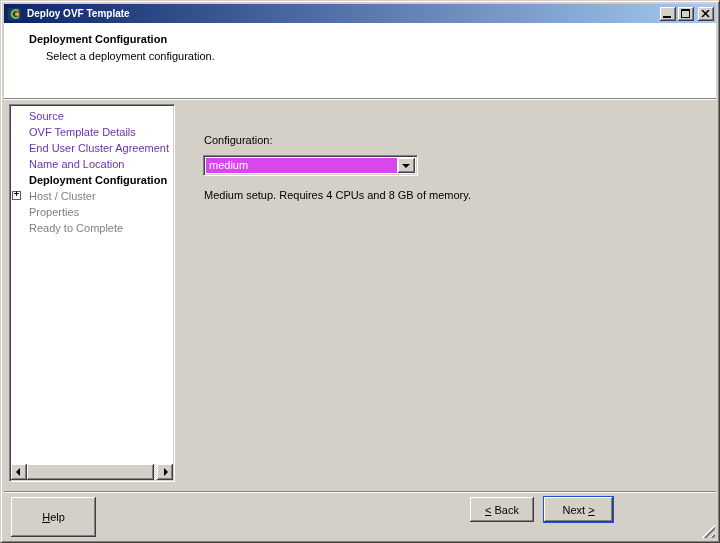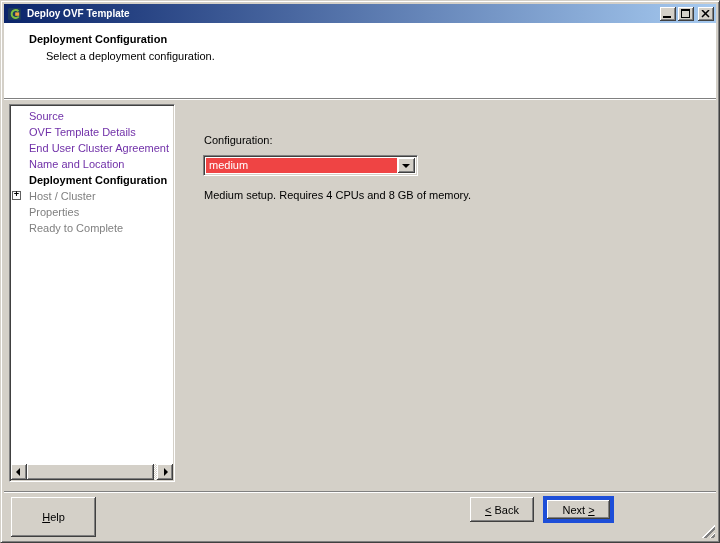--- a/index.html
+++ b/index.html
@@ -70,38 +70,38 @@
               border:4px solid transparent; border-left:none; border-right:4px solid #000; }
   .tri-right { position:absolute; left:7px; top:4px; width:0; height:0;
                border:4px solid transparent; border-right:none; border-left:4px solid #000; }
 
   
   .config-label { position:absolute; left:203px; top:133px; font-size:11px; color:#000; }
   .combo { position:absolute; left:202px; top:154px; width:215px; height:21px;
            background:#fff; border:1px solid; border-color:#808080 #fff #fff #808080;
            box-shadow: inset 1px 1px 0 #404040, inset -1px -1px 0 #D4D0C8; cursor:pointer; }
   .combo-sel { position:absolute; left:2px; top:2px; bottom:2px; right:20px;
-               background:#ef4444; color:#fff; font-size:11px; line-height:15px; padding-left:3px; }
+               background:#d946ef; color:#fff; font-size:11px; line-height:15px; padding-left:3px; }
   .combo-arrow-btn { position:absolute; right:2px; top:2px; bottom:2px; width:17px;
                      background:#D4D0C8; border:none;
                      box-shadow: inset -1px -1px 0 #404040, inset 1px 1px 0 #fff,
                                  inset -2px -2px 0 #808080, inset 2px 2px 0 #D4D0C8; cursor:pointer; }
   .tri-down { position:absolute; left:4px; top:6px; width:0; height:0;
               border:4px solid transparent; border-bottom:none; border-top:4px solid #000; }
   .config-desc { position:absolute; left:203px; top:188px; font-size:11px; color:#000; }
 
   
   .btn { position:absolute; background:#D4D0C8; border:none; font-size:11px; color:#000;
          font-family:"Liberation Sans", sans-serif;
          box-shadow: inset -1px -1px 0 #404040, inset 1px 1px 0 #fff,
                      inset -2px -2px 0 #808080, inset 2px 2px 0 #D4D0C8;
          display:flex; align-items:center; justify-content:center; cursor:pointer; }
   .btn.help   { left:10px;  top:496px; width:85px; height:40px;text-align:center; }
   .btn.back   { left:469px; top:496px; width:64px; height:25px; }
-  .btn.next   { left:542px; top:495px; width:71px; height:27px; border:4px solid #1d4ed8; }
+  .btn.next   { left:542px; top:495px; width:71px; height:27px; border:1px solid #1d4ed8; }
   .btn.cancel { left:639px; top:496px; width:66px; height:25px; }
   .accel { text-decoration:underline; }
 
   .resize-grip { position:absolute; right:4px; bottom:4px; width:15px; height:15px;
                  background:repeating-linear-gradient(135deg, transparent 0 2px, #fff 2px 3px, #808080 3px 5px);
                  clip-path:polygon(100% 0, 100% 100%, 0 100%); cursor:nwse-resize; }
 </style>
 </head>
 <body>
 

